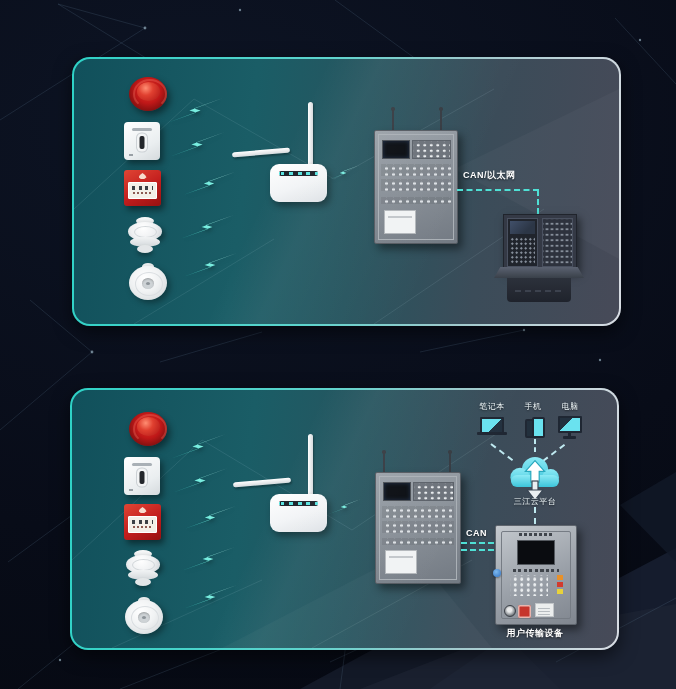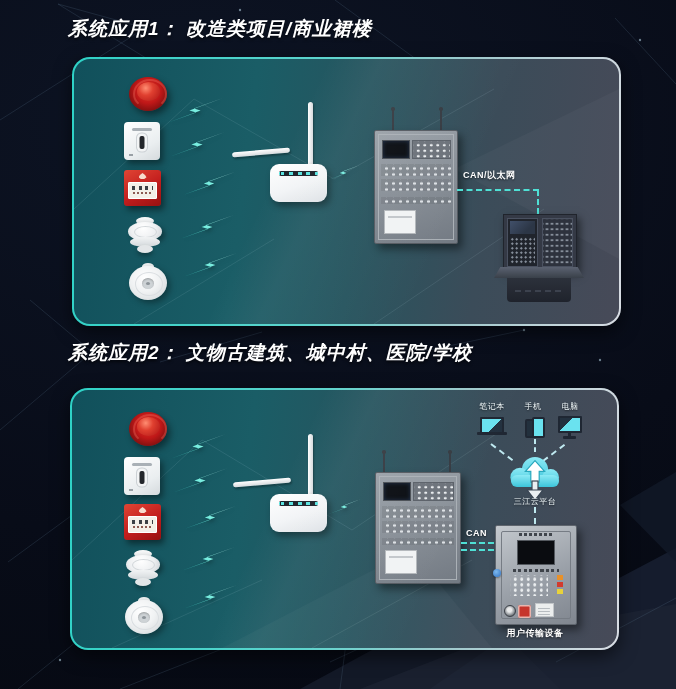--- a/index.html
+++ b/index.html
@@ -222,21 +222,20 @@
       <circle cx="352" cy="598" r="1.6"></circle>
         <circle cx="425" cy="618" r="1.2"></circle>
         <circle cx="524" cy="330" r="1.2"></circle>
       <circle cx="640" cy="40" r="1.2"></circle>
         <circle cx="600" cy="360" r="1.2"></circle>
         <circle cx="60" cy="660" r="1.2"></circle>
       <circle cx="240" cy="10" r="1.2"></circle>
     </g>
   </svg>
 
-  <h1 class="title t1">系统应用1： 改造类项目/商业裙楼</h1>
 
   <div class="panel p1">
     <div class="panel-in">
       <svg class="pl" width="545" height="265">
         <g stroke="#cfeff5" stroke-opacity="0.10" stroke-width="1">
           <line x1="0" y1="150" x2="120" y2="40"></line>
             <line x1="120" y1="40" x2="260" y2="120"></line>
           <line x1="260" y1="120" x2="420" y2="30"></line>
             <line x1="300" y1="265" x2="470" y2="150"></line>
           <line x1="60" y1="265" x2="200" y2="180"></line>
@@ -321,21 +320,20 @@
         <div class="top">
           <div class="scr"></div>
           <div class="btns"></div>
         </div>
         <div class="desk"></div>
         <div class="base"></div>
       </div>
     </div>
   </div>
 
-  <h1 class="title t2">系统应用2： 文物古建筑、城中村、医院/学校</h1>
 
   <div class="panel p2">
     <div class="panel-in">
       <svg class="pl" width="545" height="258">
         <g stroke="#cfeff5" stroke-opacity="0.10" stroke-width="1">
           <line x1="0" y1="170" x2="130" y2="50"></line>
             <line x1="130" y1="50" x2="280" y2="140"></line>
           <line x1="280" y1="140" x2="430" y2="40"></line>
             <line x1="240" y1="258" x2="400" y2="170"></line>
           <line x1="40" y1="258" x2="190" y2="190"></line>

